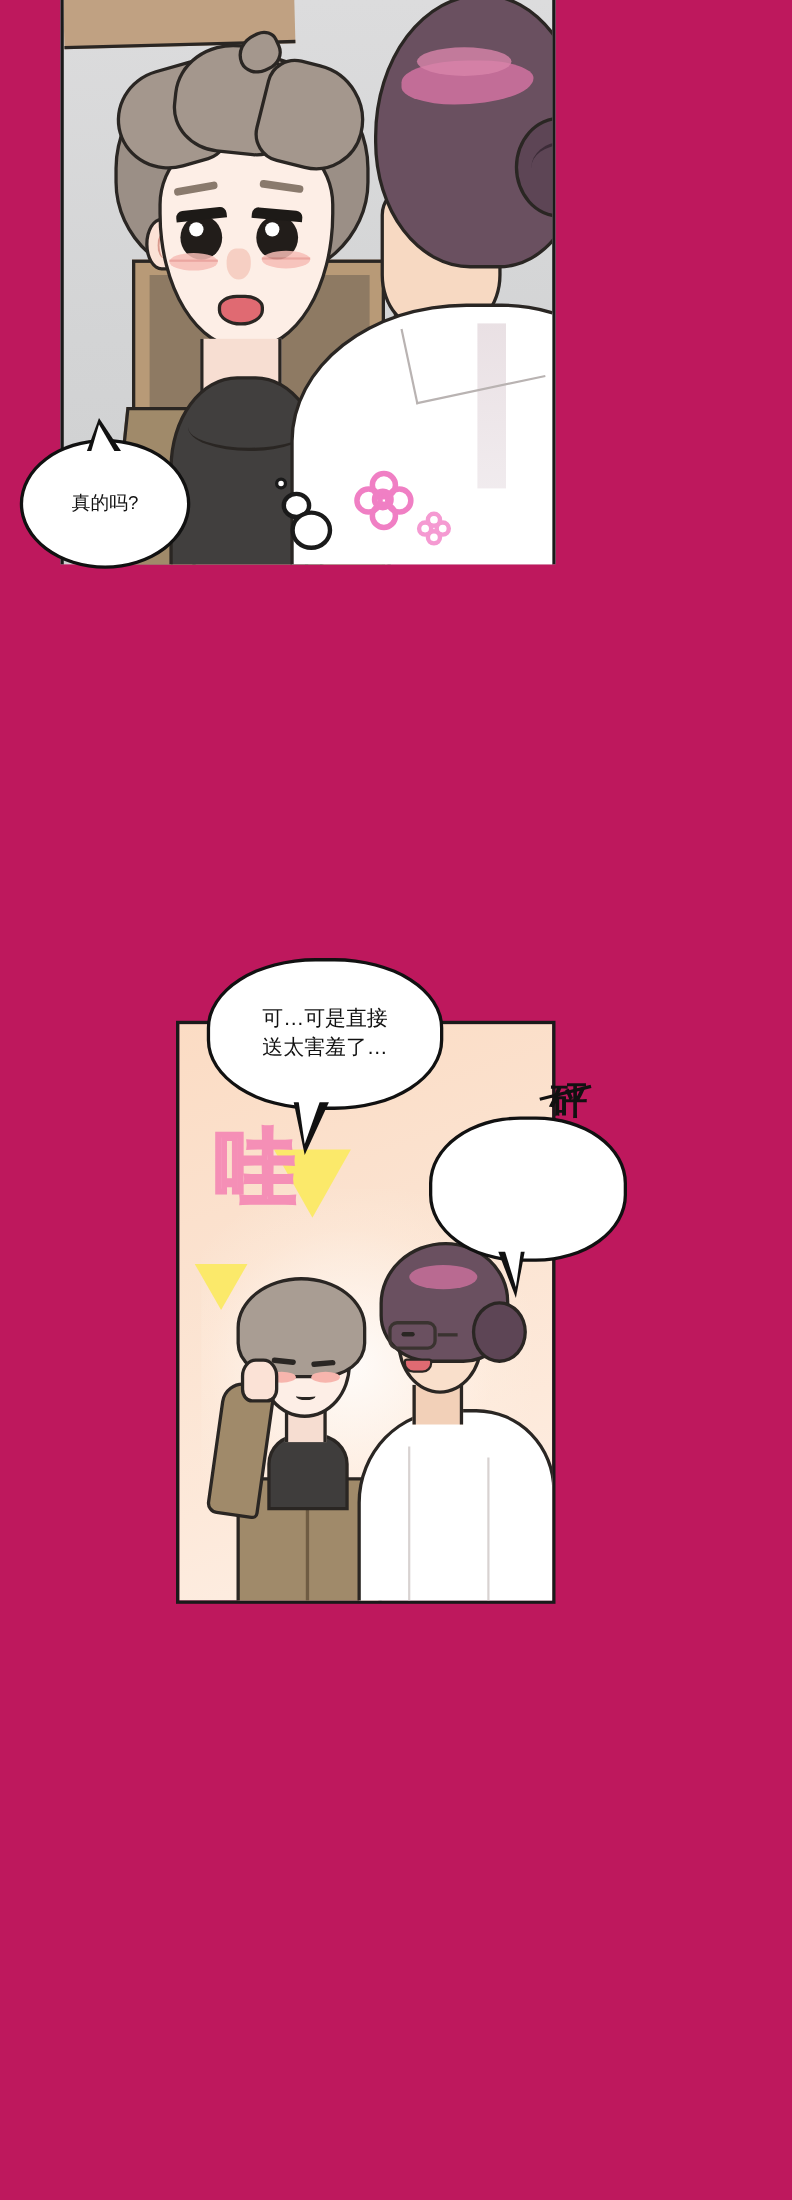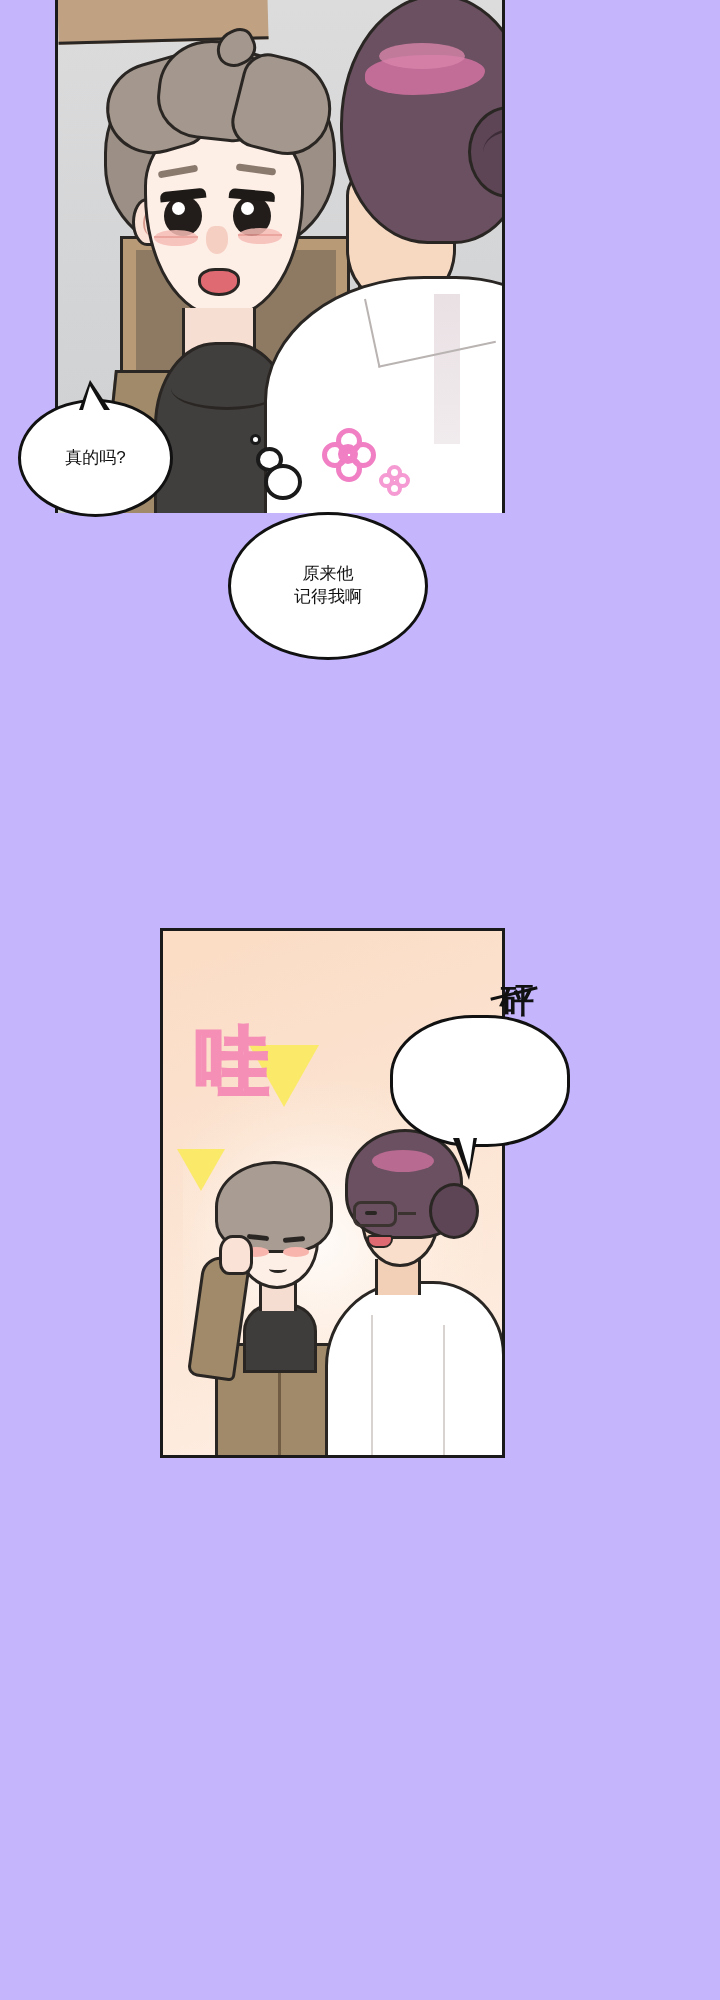--- a/index.html
+++ b/index.html
@@ -2,21 +2,21 @@
 <html><head>
 <meta charset="utf-8">
 <style>
   * { box-sizing: border-box; margin: 0; padding: 0; }
   html, body {
     width: 720px; height: 2000px;
     background: #ffffff;
     font-family: "Liberation Sans", "DejaVu Sans", sans-serif;
     overflow: hidden;
   }
-  .page { position: relative; width: 720px; height: 2000px; background:#c4b5fd; }
+  .page { position: relative; width: 720px; height: 2000px; background:#be185d; }
 
   
   .panel1 {
     position: absolute; left: 55px; top: 0px; width: 450px; height: 513px;
     overflow: hidden; background:#d9dadb; border-left:3px solid #1a1a1a; border-right:3px solid #1a1a1a;
   }
   .p1-wall { position:absolute; inset:0; background: linear-gradient(180deg,#dcdcdd 0%, #d3d4d5 60%, #cfd0d1 100%); }
   .p1-beam { position:absolute; left:0; top:-4px; width:210px; height:46px; background:#c0a182; border-bottom:3px solid #2a2623; transform: rotate(-1.5deg); }
   .p1-doorframe { position:absolute; left:62px; top:236px; width:230px; height:280px; background:#b89a77; border:3px solid #2a2623;}
   .p1-doorinner { position:absolute; left:78px; top:250px; width:200px; height:270px; background:#8e7a63;}
@@ -236,24 +236,20 @@
       <div class="pet p2"></div>
     <div class="pet p3"></div>
       <div class="pet p4"></div>
   </div>
 
   <div class="bubble b-real">
     <div class="tail"></div>
     <div class="txt">真的吗?</div>
   </div>
 
-  <div class="bubble b-think">
-    <div class="txt">原来他
-记得我啊</div>
-  </div>
 
   <div class="panel2">
     <div class="p2-glow"></div>
     <div class="tri t1"></div>
     <div class="tri t2"></div>
     <div class="sfx-wa">哇</div>
 
     <div class="p2boy">
       <div class="p2boy-coat"></div>
       <div class="p2boy-turtle"></div>
@@ -280,18 +276,23 @@
       </div>
       <div class="p2ph-bun"></div>
       <div class="p2ph-glass"></div>
       <div class="p2ph-eye"></div>
       <div class="p2ph-mouth"></div>
     </div>
   </div>
 
   <div class="sfx-peng">砰</div>
 
+  <div class="bubble b-ke">
+    <div class="tail"></div>
+    <div class="txt">可…可是直接
+送太害羞了…</div>
+  </div>
 
   <div class="bubble b-shi">
     <div class="tail"></div>
   </div>
 
 </div>
 
 </body></html>

